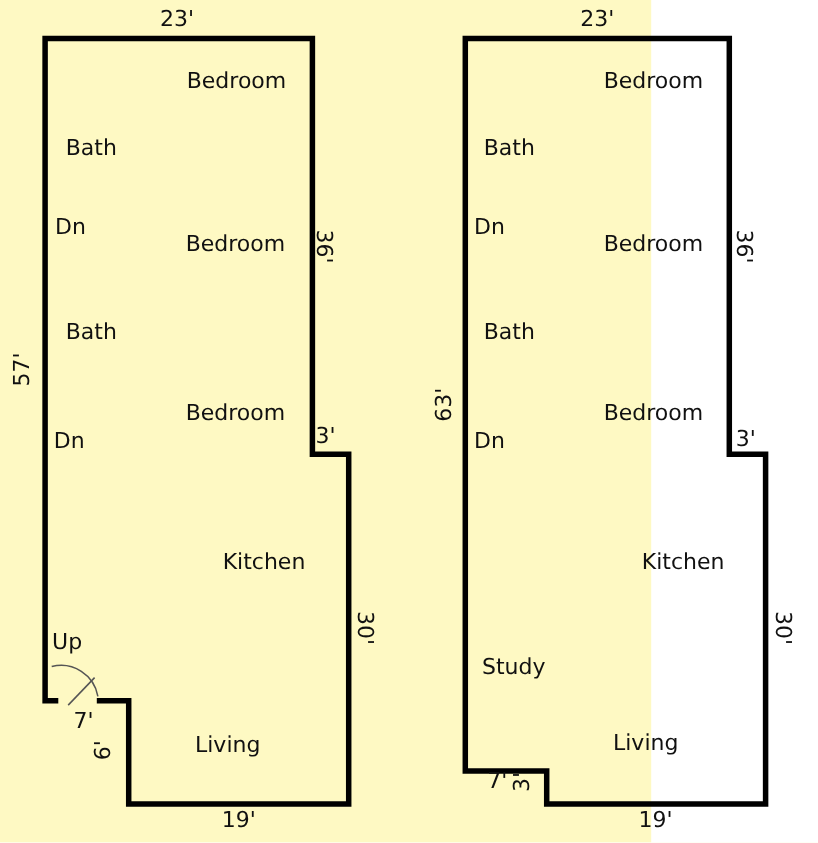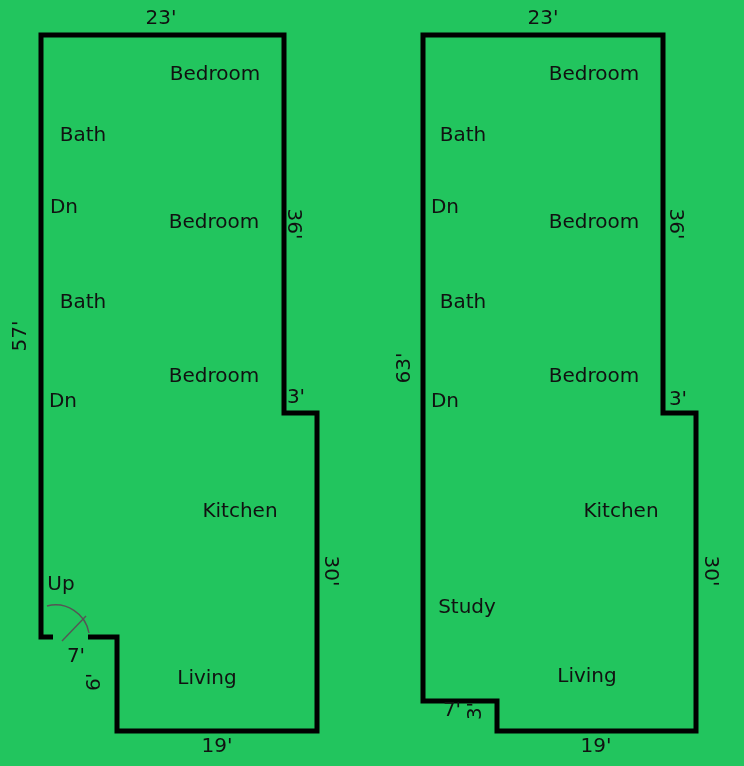--- a/index.html
+++ b/index.html
@@ -1,23 +1,23 @@
 <!DOCTYPE html>
 <html><head>
 <meta charset="utf-8">
 <style>
   html, body {
     margin: 0;
     padding: 0;
     background: #ffffff;
   }
   .canvas-wrap {
-    width: 744px;
+    width: 592px;
     height: 766px;
-    background: #22c55e;
+    background: #fef9c3;
     position: relative;
   }
   svg { display: block; }
   .wall {
     fill: none;
     stroke: #000000;
     stroke-width: 5;
     stroke-linejoin: miter;
     stroke-linecap: butt;
   }

